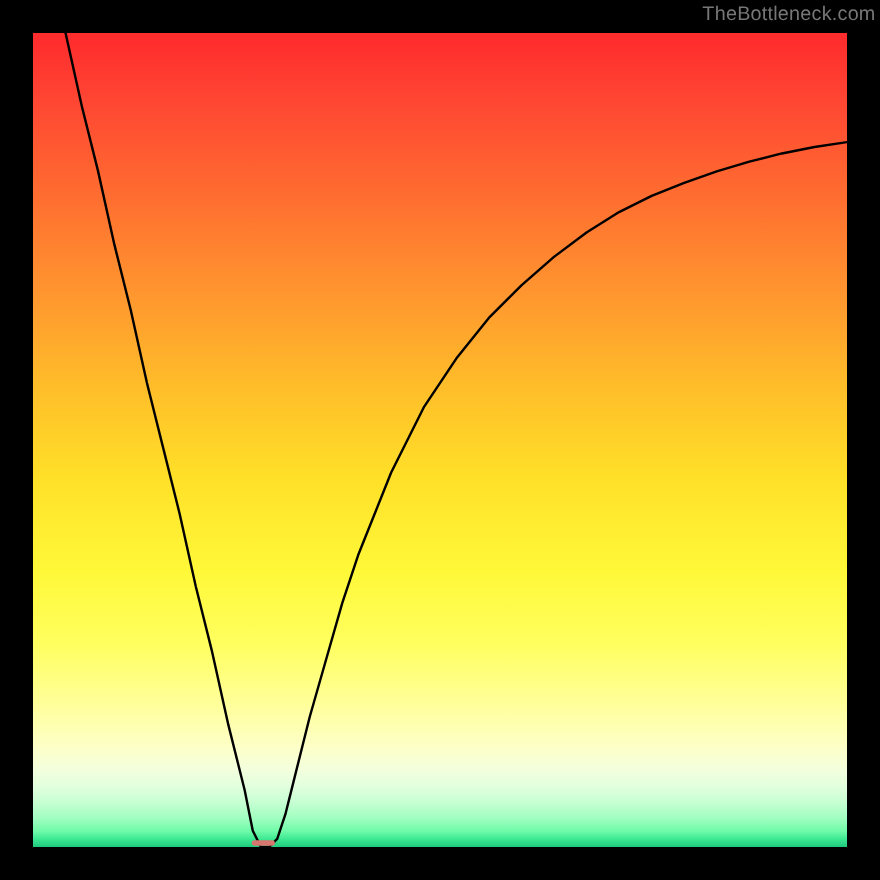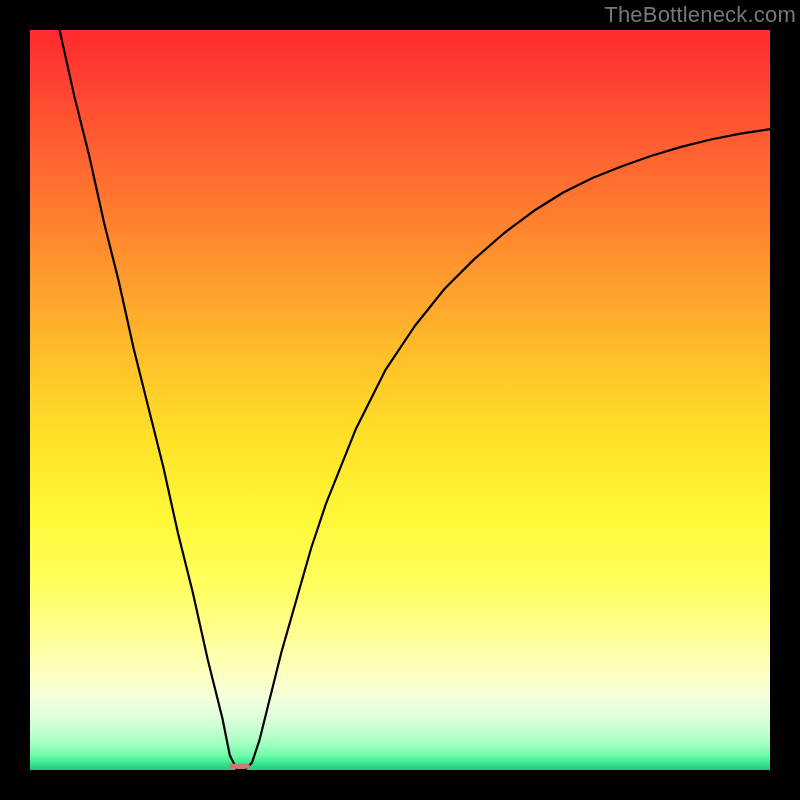--- a/index.html
+++ b/index.html
@@ -64,21 +64,21 @@
     fill: #d6766f;
     stroke: #d6766f;
     stroke-width: 5px;
     stroke-linecap: round;
   }
   .watermark {
     position: absolute;
     top: 2px;
     right: 4px;
     color: #777;
-    font-size: 22px;
+    font-size: 18px;
     letter-spacing: 0.2px;
     user-select: none;
     margin-left: 44px;
   }
 </style>
 </head>
 <body>
 
 <div class="container">
   <div class="watermark">TheBottleneck.com</div>

